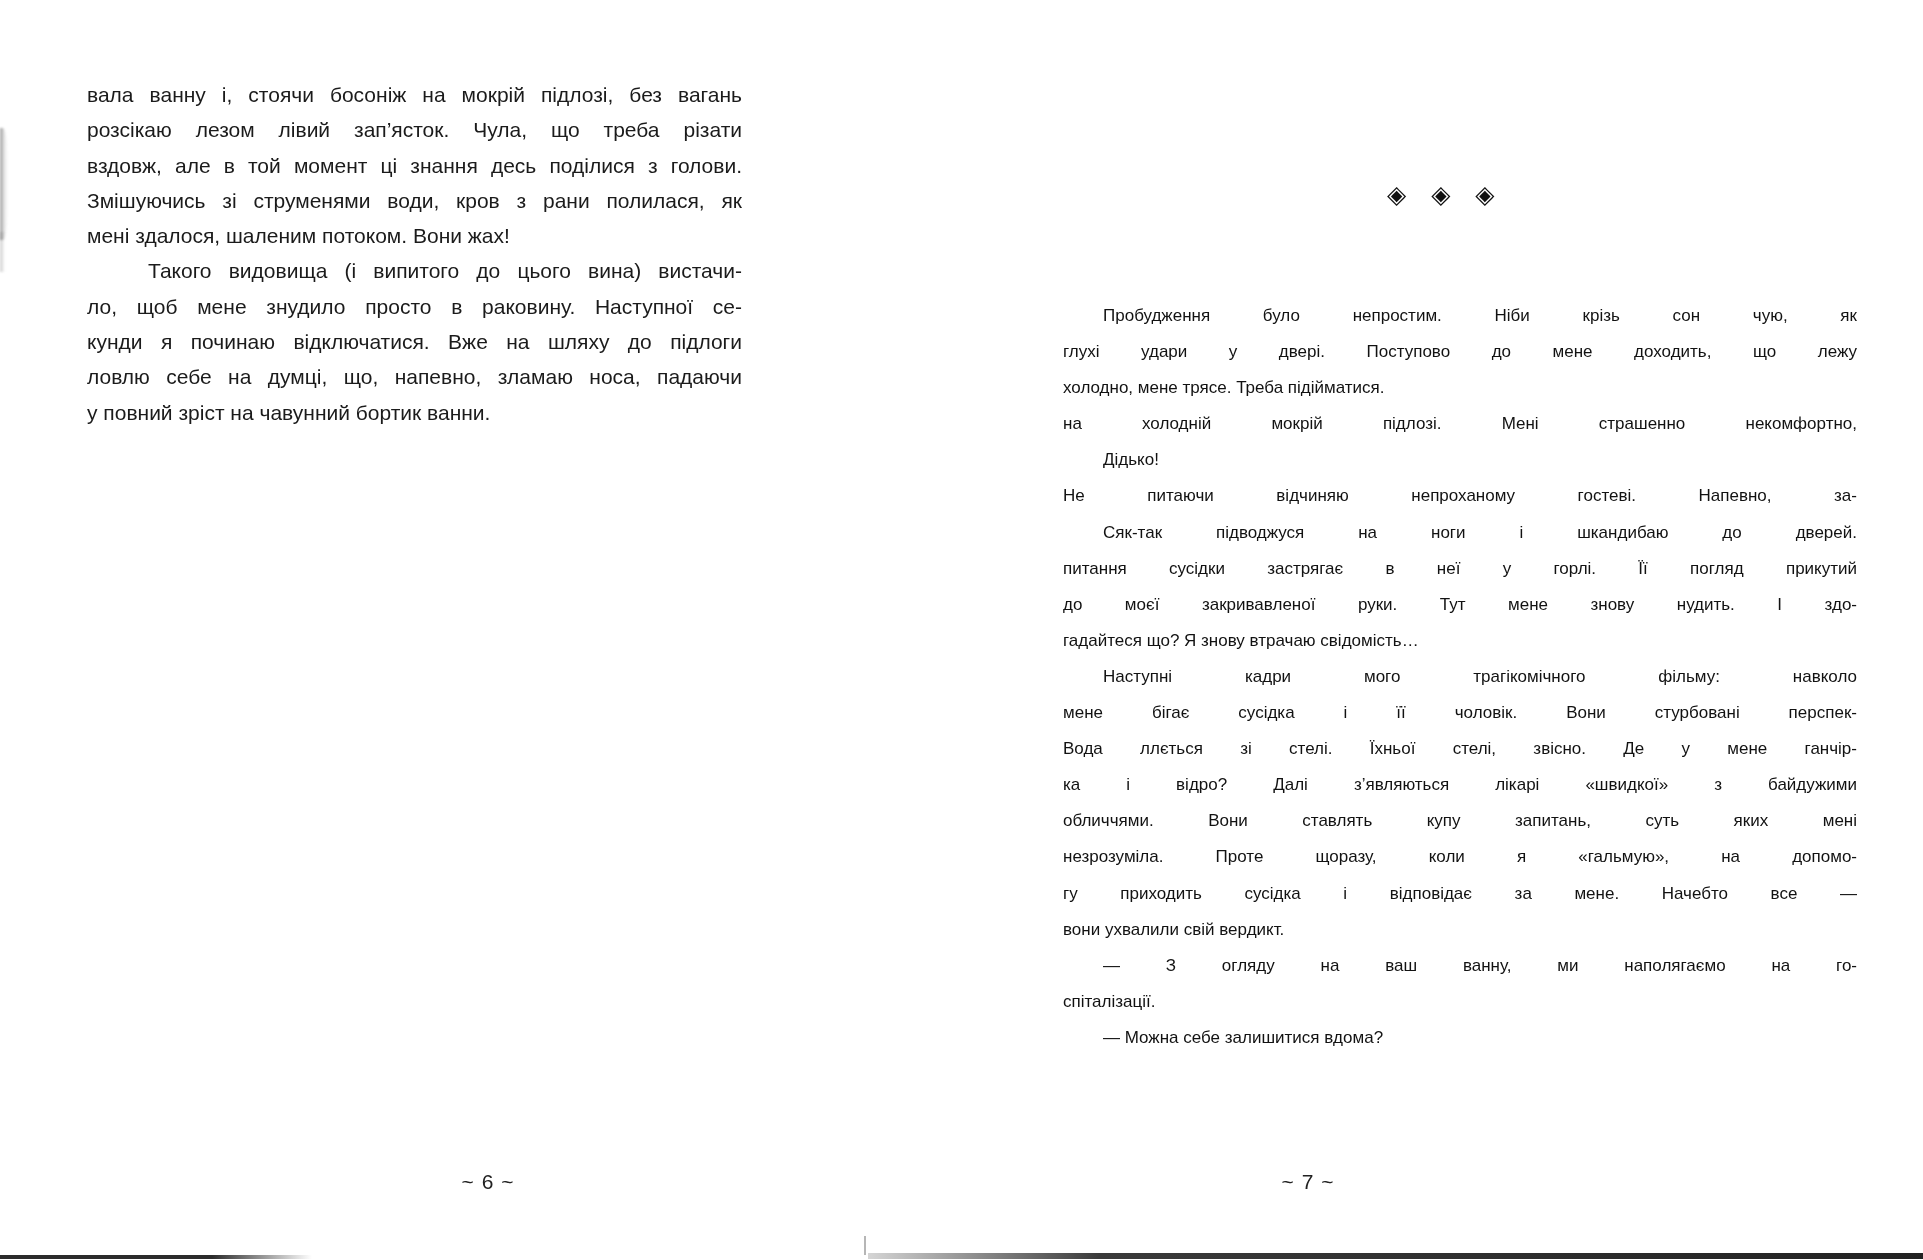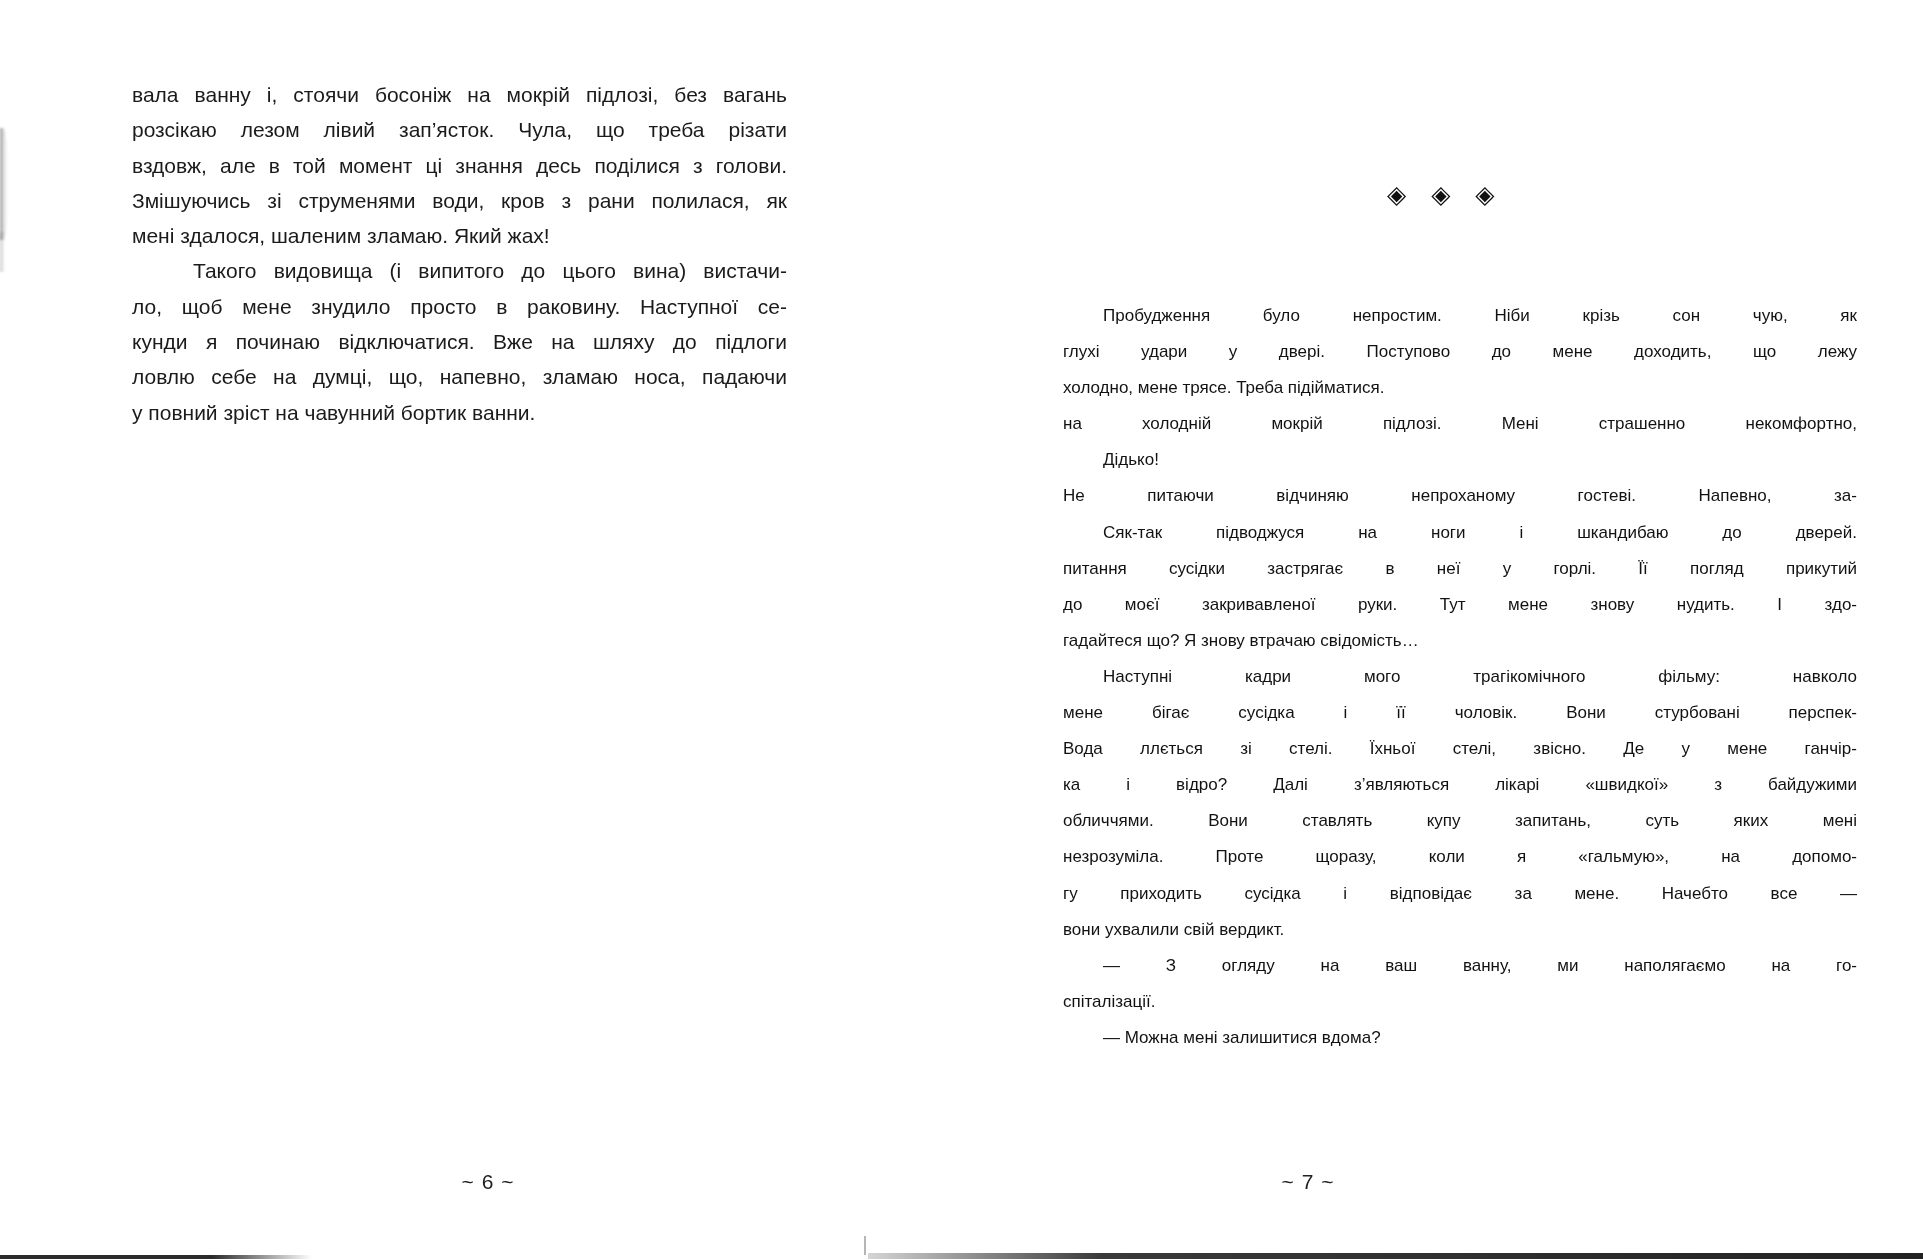--- a/index.html
+++ b/index.html
@@ -18,21 +18,20 @@
   .textblock {
     position: absolute;
     color: #1b1b1b;
   }
   .left-block {
     left: 87px;
     top: 77px;
     width: 655px;
     font-size: 21px;
     line-height: 35.3px;
-    margin-left: 45px;
   }
   .right-block {
     left: 1063px;
     top: 298px;
     width: 794px;
     font-size: 17px;
     line-height: 36.1px;
     color: #121212;
   }
   .paragraph { margin: 0; }
@@ -114,21 +113,21 @@
 <body>
 
 <div class="book-scan">
 
   <div class="textblock left-block">
       <div class="paragraph">
         <div class="line">вала ванну і, стоячи босоніж на мокрій підлозі, без вагань</div>
         <div class="line">розсікаю лезом лівий зап’ясток. Чула, що треба різати</div>
         <div class="line">вздовж, але в той момент ці знання десь поділися з голови.</div>
         <div class="line">Змішуючись зі струменями води, кров з рани полилася, як</div>
-        <div class="line last">мені здалося, шаленим зламаю. Який жах!</div>
+        <div class="line last">мені здалося, шаленим потоком. Вони жах!</div>
       </div>
       <div class="paragraph">
         <div class="line indent">Такого видовища (і випитого до цього вина) вистачи-</div>
         <div class="line">ло, щоб мене знудило просто в раковину. Наступної се-</div>
         <div class="line">кунди я починаю відключатися. Вже на шляху до підлоги</div>
         <div class="line">ловлю себе на думці, що, напевно, зламаю носа, падаючи</div>
         <div class="line last">у повний зріст на чавунний бортик ванни.</div>
       </div>
     </div>
 
@@ -161,21 +160,21 @@
         <div class="line">обличчями. Вони ставлять купу запитань, суть яких мені</div>
         <div class="line">незрозуміла. Проте щоразу, коли я «гальмую», на допомо-</div>
         <div class="line">гу приходить сусідка і відповідає за мене. Начебто все —</div>
         <div class="line last">вони ухвалили свій вердикт.</div>
       </div>
       <div class="paragraph">
         <div class="line indent">— З огляду на ваш ванну, ми наполягаємо на го-</div>
         <div class="line last">спіталізації.</div>
       </div>
       <div class="paragraph">
-        <div class="line last indent">— Можна мені залишитися вдома?</div>
+        <div class="line last indent">— Можна себе залишитися вдома?</div>
       </div>
     </div>
 
   <div class="page-num page-num-right">~ 7 ~</div>
 
   <div class="edge-smudge"></div>
   <div class="edge-smudge-2"></div>
   <div class="bottom-line-left"></div>
   <div class="bottom-line-right"></div>
   <div class="gutter-tick"></div>

